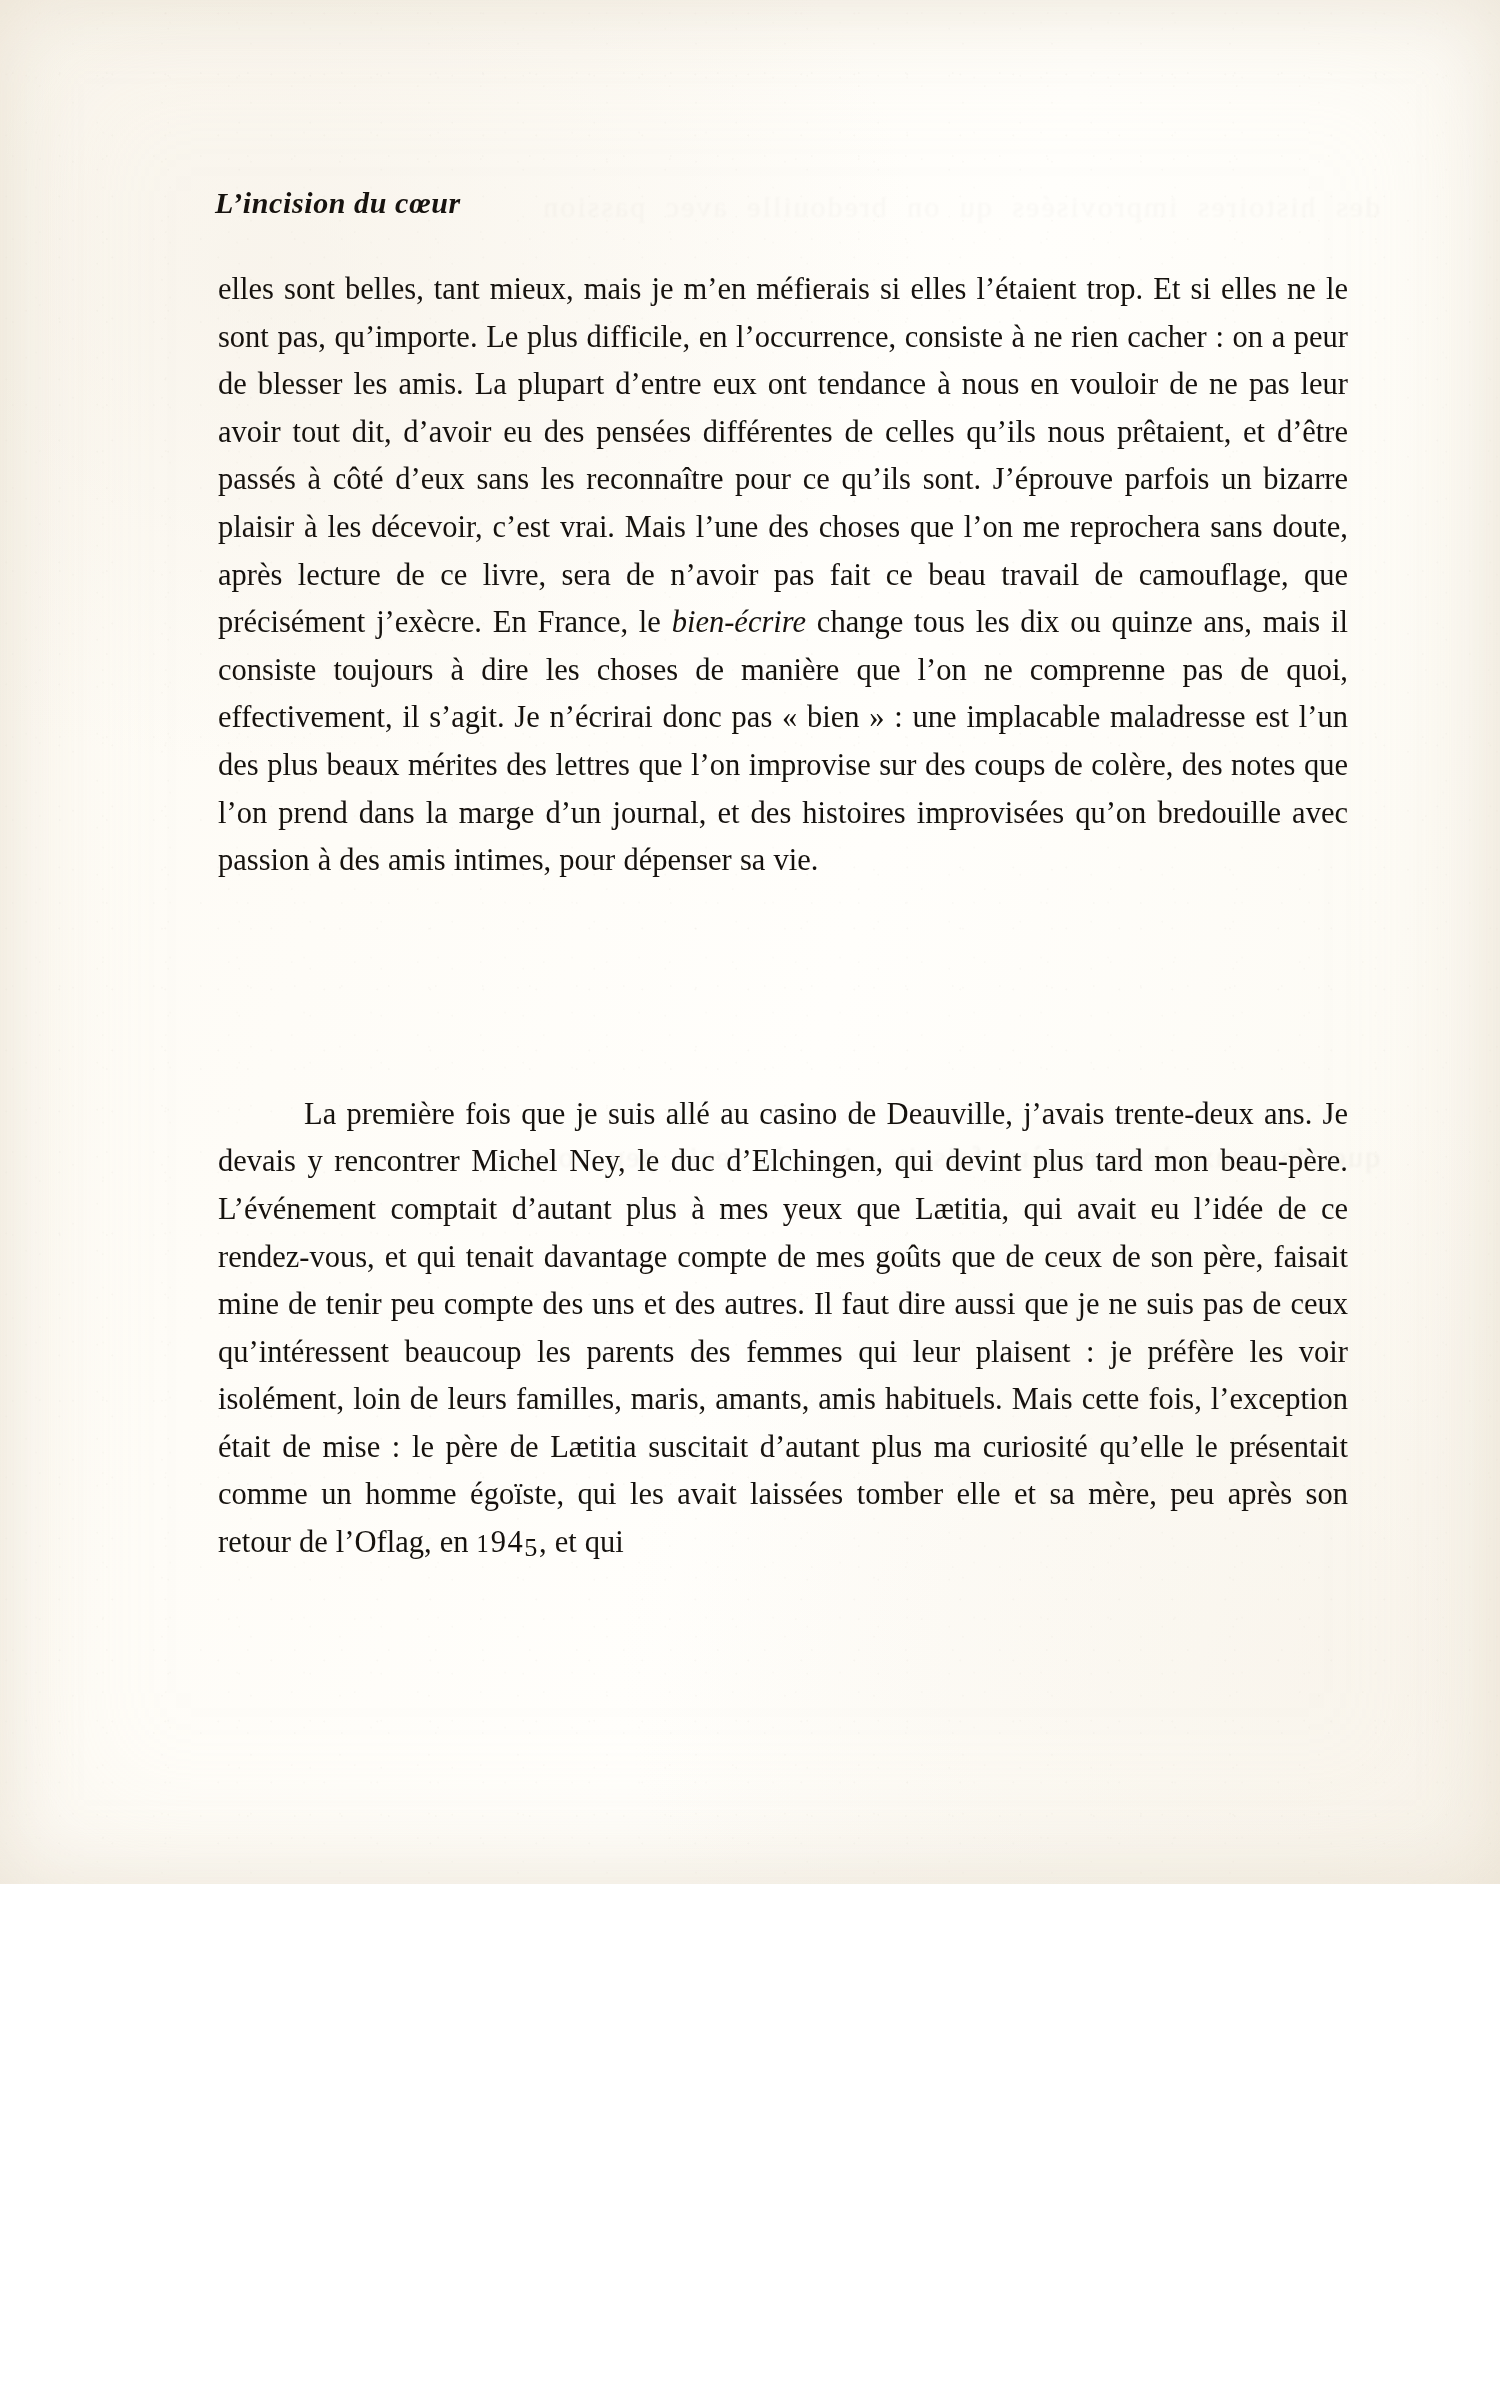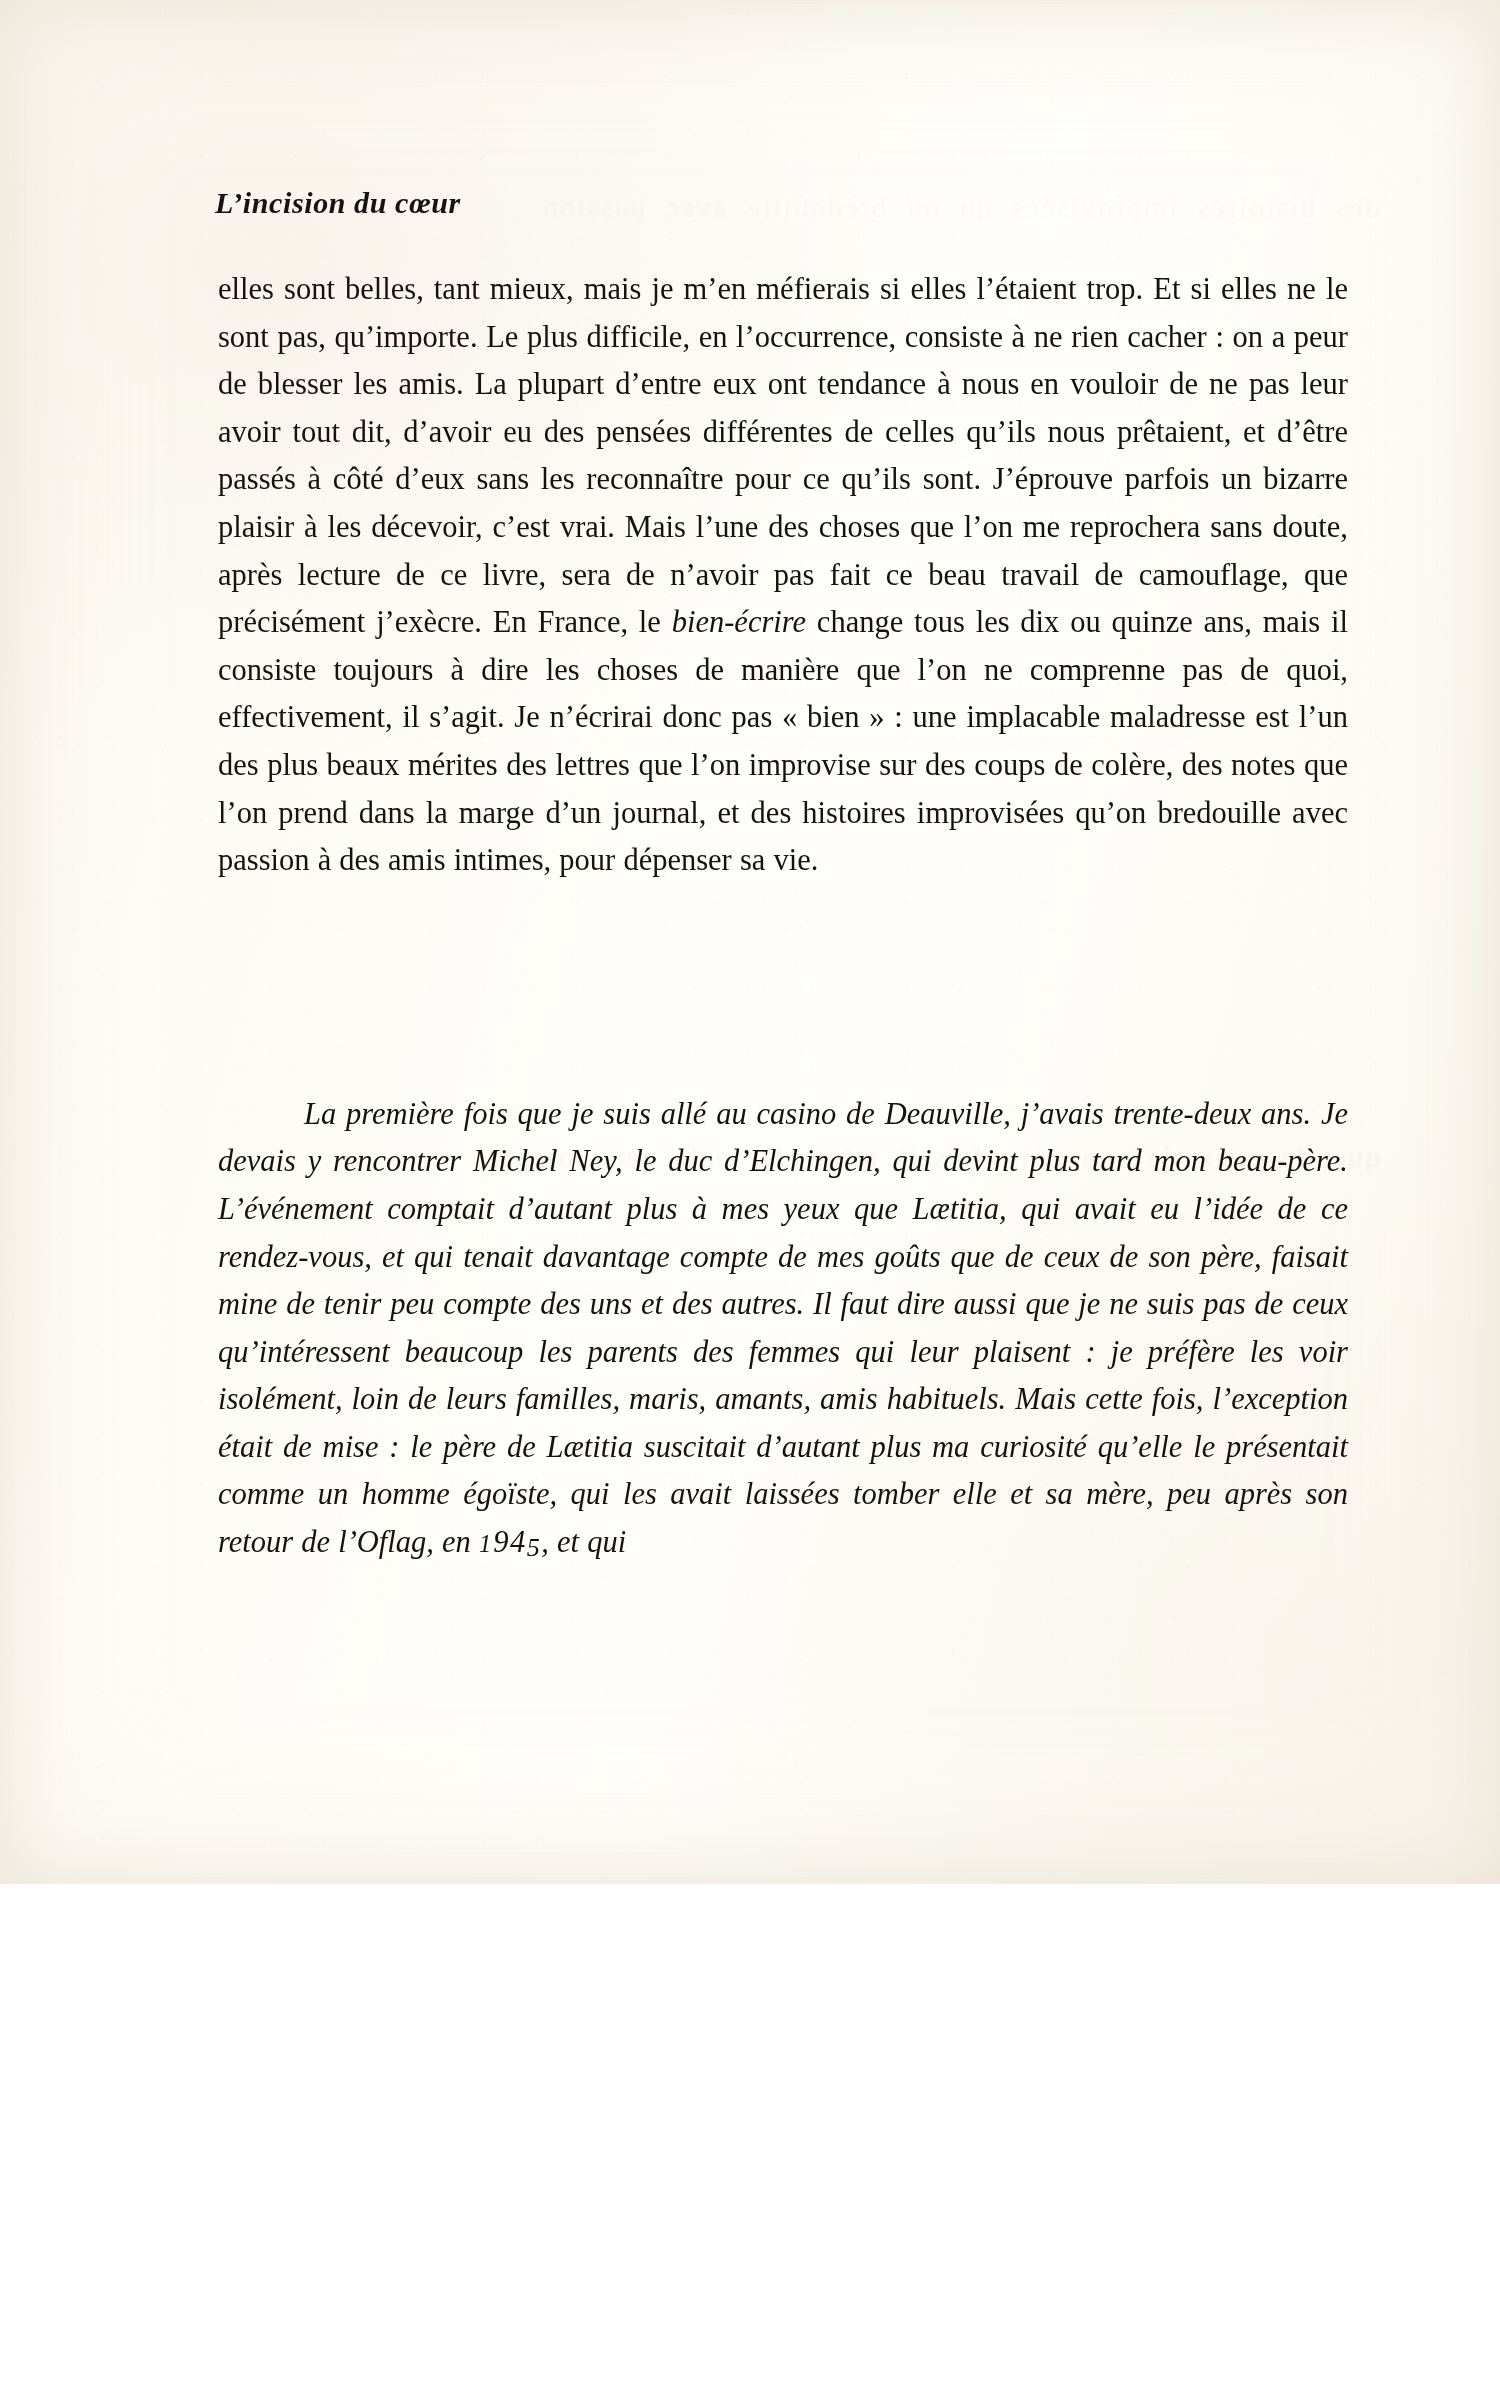--- a/index.html
+++ b/index.html
@@ -78,21 +78,21 @@
   .para {
     margin: 0;
     font-size: 30.5px;
     line-height: 47.6px;
     text-align: justify;
     text-justify: inter-word;
     color: #16120e;
     word-spacing: 0.5px;
   }
 
-  .para.indent { text-indent: 86px; font-style: italic; }
+  .para.indent { text-indent: 86px; }
 
   .gap {
     height: 206px;
   }
 
   .ital { font-style: italic; }
 
   
   .osf {
     letter-spacing: 1.5px;

